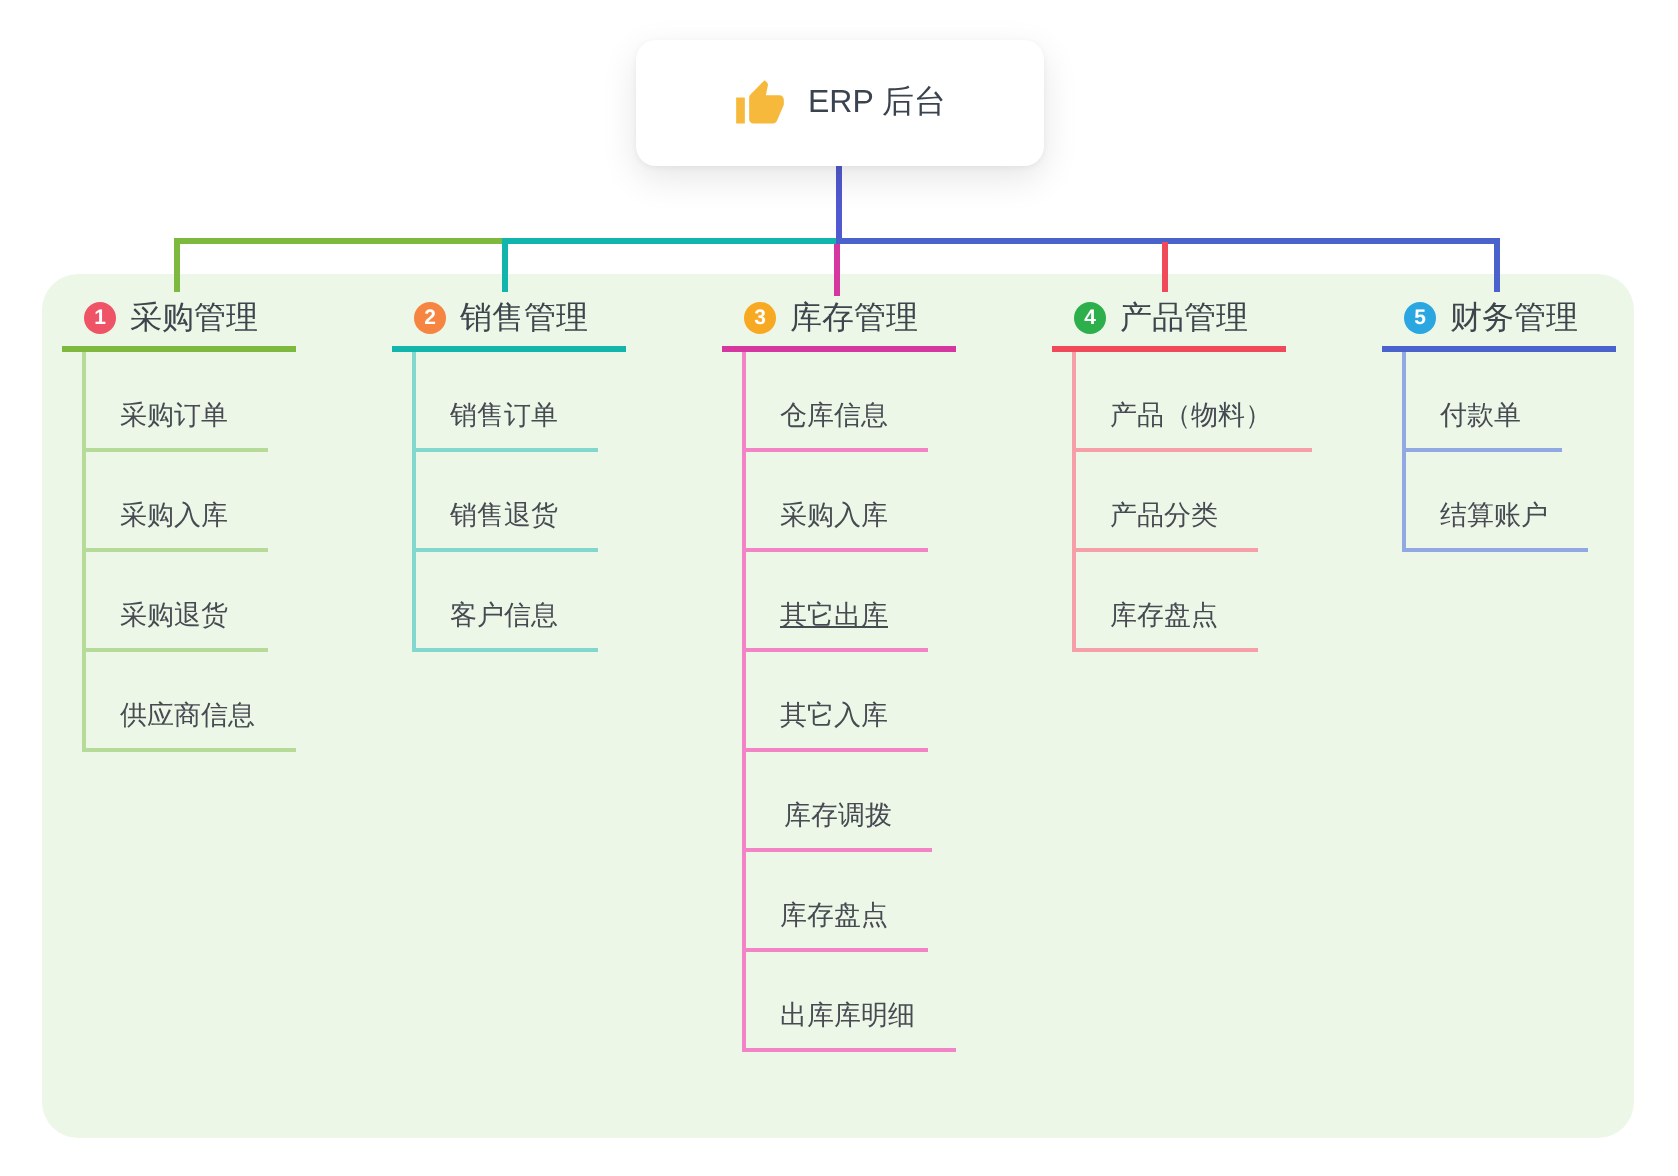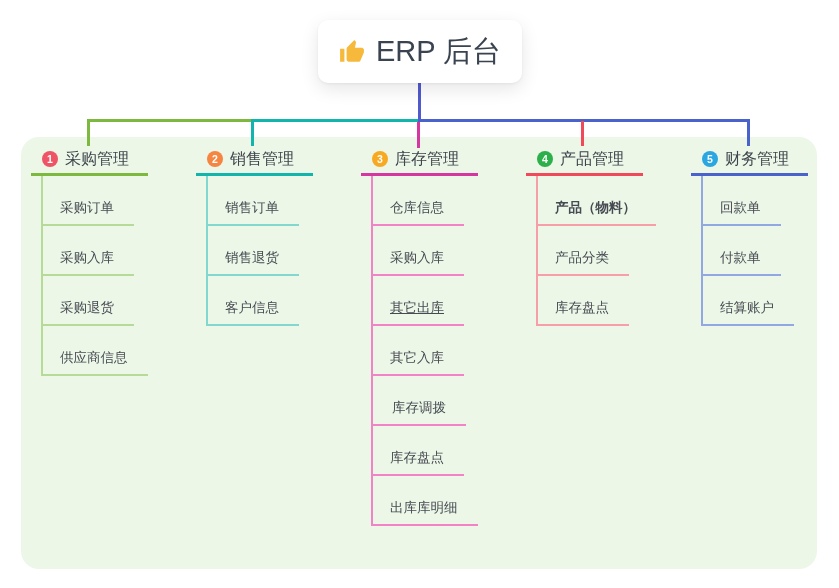--- a/index.html
+++ b/index.html
@@ -11,21 +11,21 @@
   .panel{
     position:absolute;left:21px;top:137px;width:796px;height:432px;
     border-radius:18px;
   }
   .line{position:absolute;}
   .root-card{
     position:absolute;left:318px;top:20px;width:204px;height:63px;
     background:#ffffff;border-radius:10px;
     box-shadow:0 1px 3px rgba(0,0,0,.05),0 6px 18px rgba(0,0,0,.10);
     display:flex;align-items:center;justify-content:center;gap:11px;
-    font-size:29px;color:#3a4350;cursor:default;
+    font-size:16px;color:#3a4350;cursor:default;
   }
   .root-card .ticon{display:flex;align-items:center;}
   .branch{position:absolute;top:145px;}
   .branch-title{
     width:117px;height:28px;border-bottom:3px solid;
     display:flex;align-items:center;gap:7px;
     font-size:16px;color:#3e454c;white-space:nowrap;
   }
   .badge{
     margin-left:11px;width:16px;height:16px;border-radius:50%;
@@ -130,40 +130,37 @@
         </div>
       </div>
   </div>
     <div class="branch" style="left: 526px;">
     <div class="branch-title" style="border-color: rgb(240, 74, 90);">
       <span class="badge" style="background: rgb(45, 176, 76);">4</span>
       <span class="branch-title-text">产品管理</span>
     </div>
     <div class="children" style="border-color: rgb(247, 159, 168);">
         <div class="child">
-          <span class="child-label" style="border-color: rgb(247, 159, 168); font-weight: bold;">产品（物料）</span>
+          <span class="child-label" style="border-color: rgb(247, 159, 168);">产品（物料）</span>
         </div>
         <div class="child">
           <span class="child-label" style="border-color: rgb(247, 159, 168);">产品分类</span>
         </div>
         <div class="child">
           <span class="child-label" style="border-color: rgb(247, 159, 168);">库存盘点</span>
         </div>
       </div>
   </div>
     <div class="branch" style="left: 691px;">
     <div class="branch-title" style="border-color: rgb(74, 99, 204);">
       <span class="badge" style="background: rgb(42, 167, 225);">5</span>
       <span class="branch-title-text">财务管理</span>
     </div>
     <div class="children" style="border-color: rgb(146, 168, 226);">
         <div class="child">
-          <span class="child-label" style="border-color: rgb(146, 168, 226);">回款单</span>
-        </div>
-        <div class="child">
           <span class="child-label" style="border-color: rgb(146, 168, 226);">付款单</span>
         </div>
         <div class="child">
           <span class="child-label" style="border-color: rgb(146, 168, 226);">结算账户</span>
         </div>
       </div>
   </div>
   </div>
 
 </body></html>

